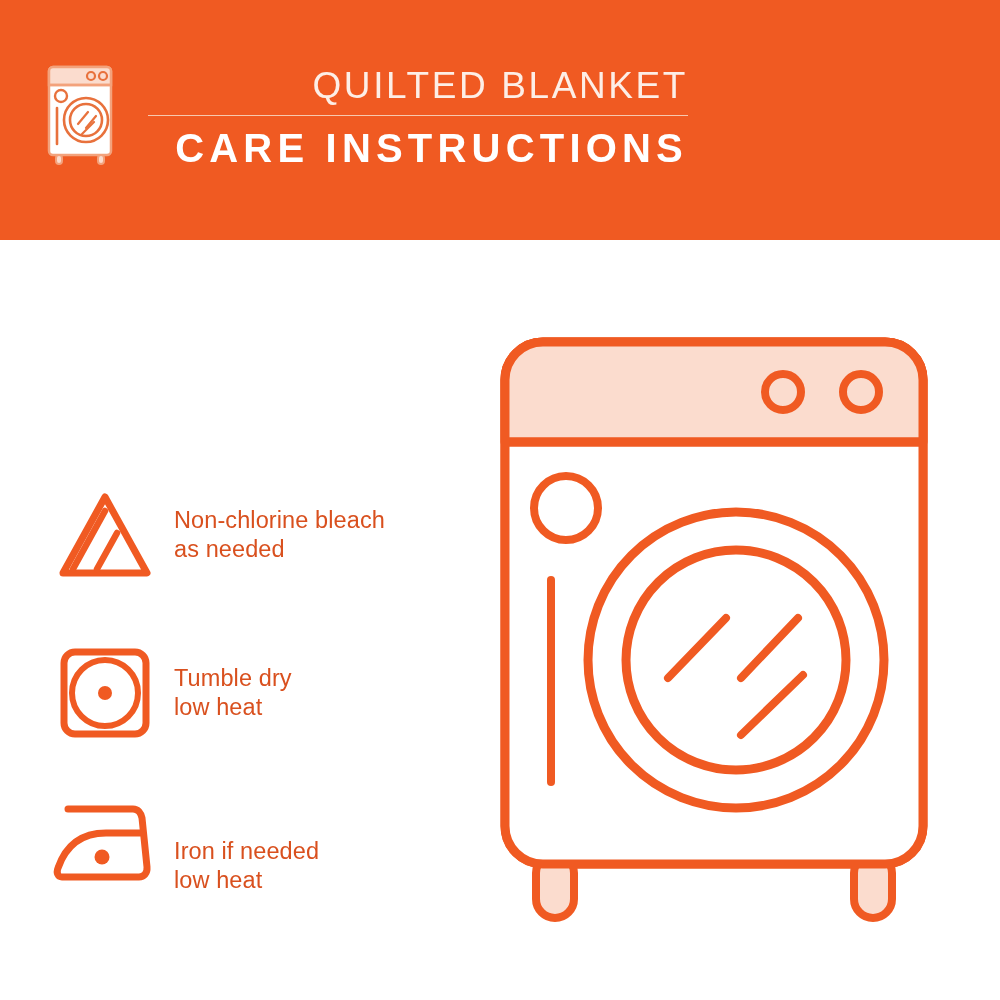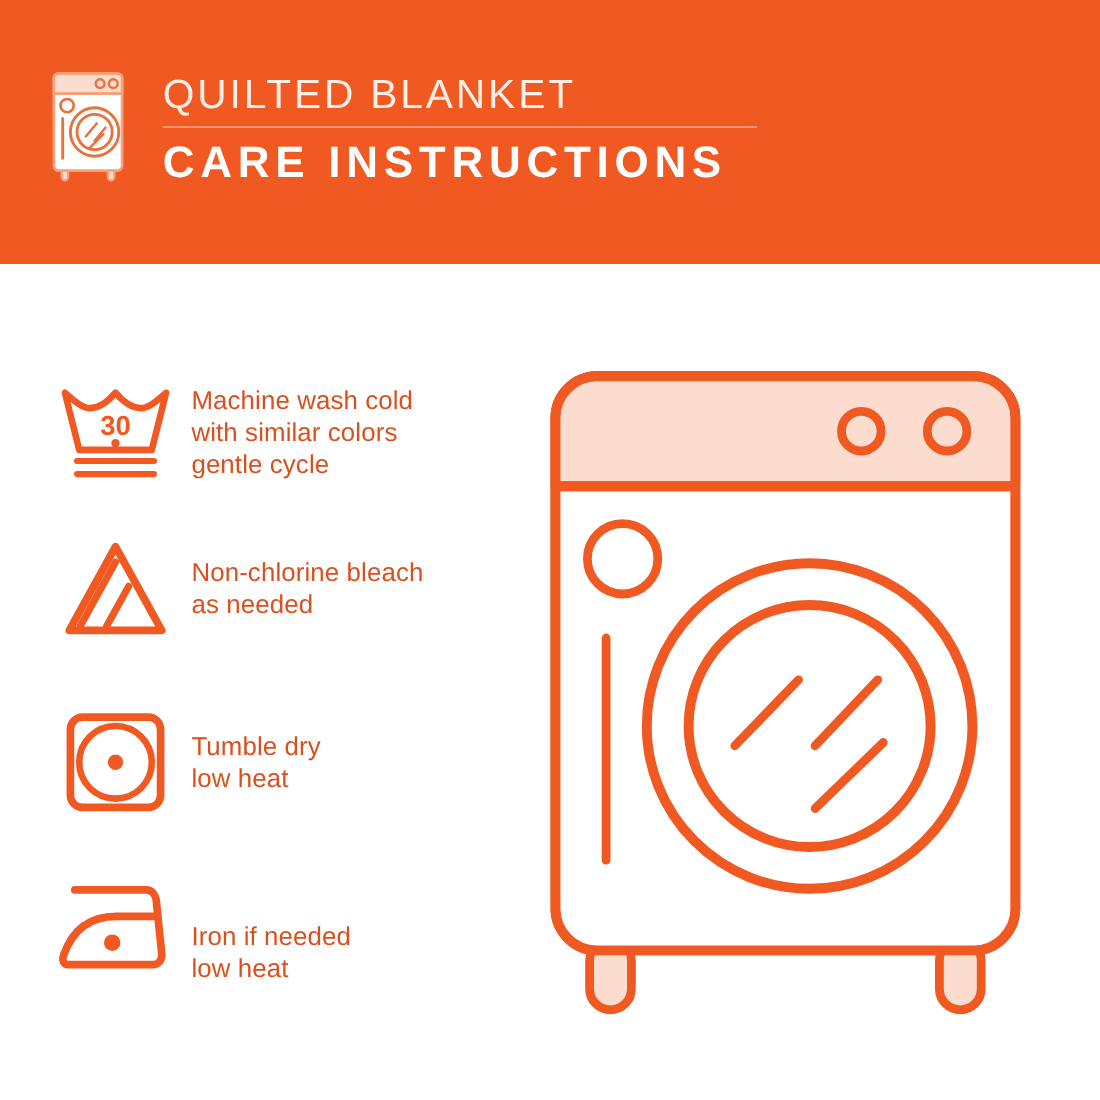--- a/index.html
+++ b/index.html
@@ -22,20 +22,21 @@
   }
 
   
   #header-banner {
     position: absolute;
     left: 0;
     top: 0;
     width: 1000px;
     height: 240px;
     background: #F05A22;
+    text-align: right;
   }
 
   #header-inner {
     position: absolute;
     left: 42px;
     top: 62px;
     display: flex;
     align-items: flex-start;
   }
 
@@ -163,39 +164,20 @@
         <div id="header-title-line1">QUILTED BLANKET</div>
         <div id="header-divider"></div>
         <div id="header-title-line2">CARE INSTRUCTIONS</div>
       </div>
 
     </div>
   </div>
 
   <div id="care-list">
 
-    <div class="care-row care-row-0">
-      <div class="care-icon-wrap">
-        <svg width="110" height="100" viewBox="0 0 110 100">
-
-          <path d="M10 16 C 16 10 22 12 24 20 L 34 58 C 36 66 44 70 55 70 C 66 70 74 66 76 58 L 86 20 C 88 12 94 10 100 16" fill="none" stroke="#F05A22" stroke-width="0"></path>
-          <path d="M9 14 L 22 66 L 88 66 L 101 14 C 94 20 86 28 78 28 C 68 28 60 20 55 14 C 50 20 42 28 32 28 C 24 28 16 20 9 14 Z" fill="none" stroke="#F05A22" stroke-width="6" stroke-linejoin="round" stroke-linecap="round"></path>
-
-          <text x="55" y="52" text-anchor="middle" font-family="'Liberation Sans', sans-serif" font-size="25" font-weight="bold" fill="#F05A22">30</text>
-
-          <circle cx="55" cy="60" r="3.8" fill="#F05A22"></circle>
-
-          <line x1="20" y1="76" x2="90" y2="76" stroke="#F05A22" stroke-width="5.5" stroke-linecap="round"></line>
-          <line x1="20" y1="88" x2="90" y2="88" stroke="#F05A22" stroke-width="5.5" stroke-linecap="round"></line>
-        </svg>
-      </div>
-      <div class="care-label">Machine wash cold
-with similar colors
-gentle cycle</div>
-    </div>
 
     <div class="care-row care-row-1">
       <div class="care-icon-wrap">
         <svg width="100" height="92" viewBox="0 0 100 92">
           <path d="M50 8 L 92 84 L 8 84 Z" fill="none" stroke="#F05A22" stroke-width="7" stroke-linejoin="round"></path>
           <line x1="50" y1="22" x2="18" y2="80" stroke="#F05A22" stroke-width="6.5" stroke-linecap="round"></line>
           <line x1="62" y1="44" x2="42" y2="80" stroke="#F05A22" stroke-width="6.5" stroke-linecap="round"></line>
         </svg>
       </div>
       <div class="care-label">Non-chlorine bleach

